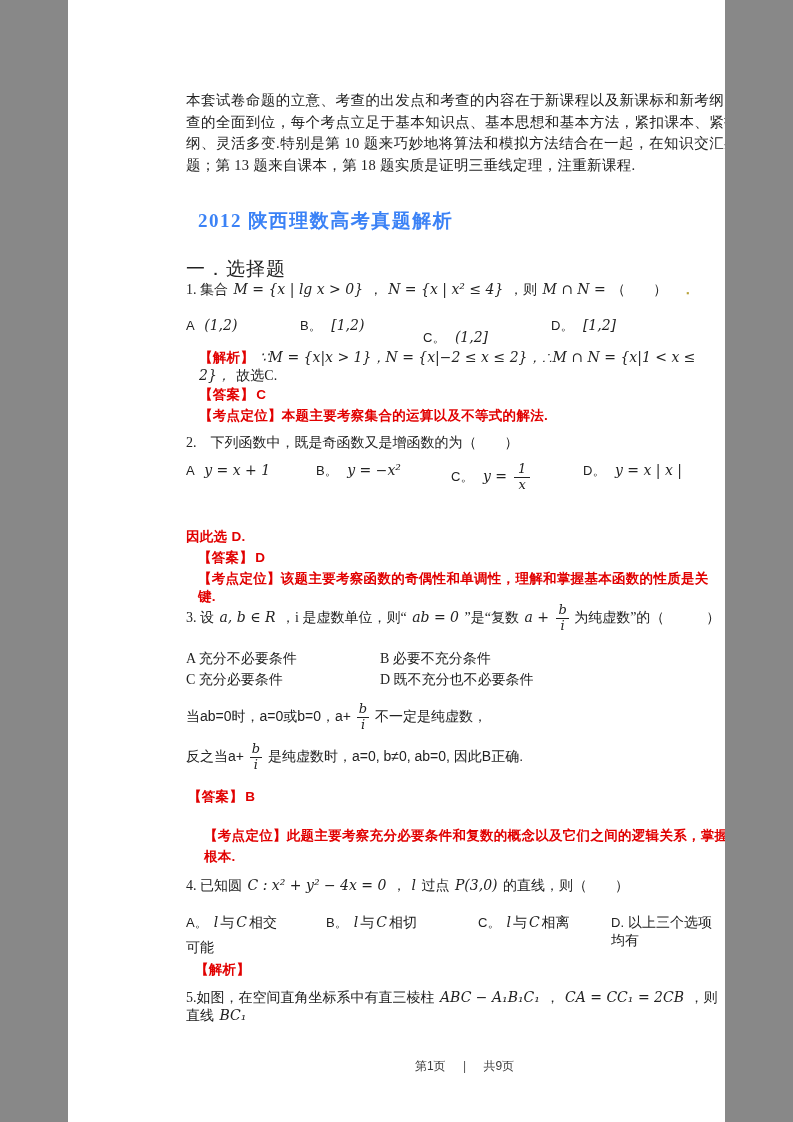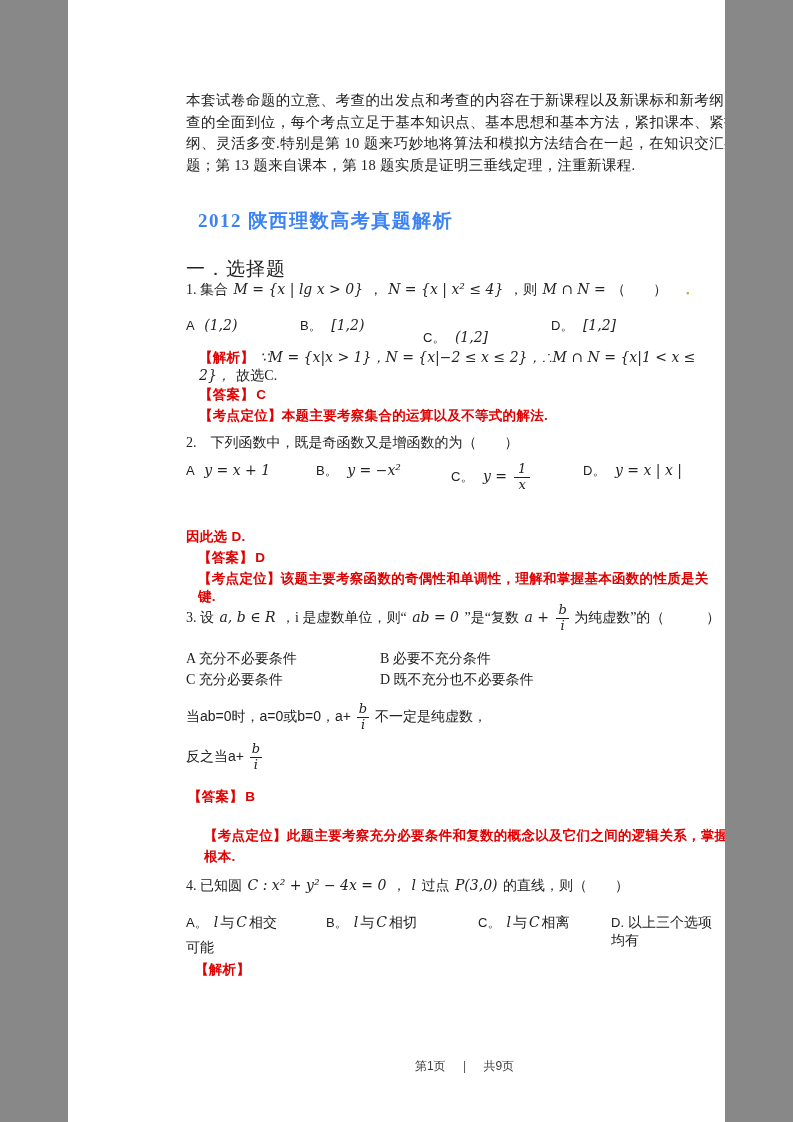--- a/index.html
+++ b/index.html
@@ -158,20 +158,21 @@
       <span class="den">i</span>
     </span>
     <span>不一定是纯虚数，</span>
   </div>
   <div class="abs sansline" style="left:118px;top:742px;">
     <span>反之当a+</span>
     <span class="frac">
       <span class="num">b</span>
       <span class="den">i</span>
     </span>
+    <span>是纯虚数时，a=0, b≠0, ab=0, 因此B正确.</span>
   </div>
 
   <div class="abs red" style="left:120px;top:788px;">
     <span>【答案】</span><span class="mono-ans">B</span>
   </div>
   <p class="abs red pointwrap" style="left:120px;top:809px;">
     <span>【考点定位】</span><span>此题主要考察充分必要条件和复数的概念以及它们之间的逻辑关系，掌握概念是根本.</span>
   </p>
 
   <div class="abs blackline" style="left:118px;top:877px;">
@@ -196,20 +197,28 @@
   <div class="abs blackline" style="left:543px;top:914px;">
     <span class="optlbl">D.</span><span>以上三个选项均有</span>
   </div>
   <div class="abs blackline" style="left:118px;top:939px;">
     <span>可能</span>
   </div>
   <div class="abs red" style="left:127px;top:961px;">
     <span>【解析】</span>
   </div>
 
+  <div class="abs blackline" style="left:118px;top:989px;">
+    <span>5.如图，在空间直角坐标系中有直三棱柱</span>
+    <span class="m">ABC − A₁B₁C₁</span>
+    <span>，</span>
+    <span class="m">CA = CC₁ = 2CB</span>
+    <span>，则直线</span>
+    <span class="m">BC₁</span>
+  </div>
 
   <div class="abs footer">
     <span>第1页</span>
     <span class="sep">|</span>
     <span>共9页</span>
   </div>
 
 </div>
 
 </body></html>

